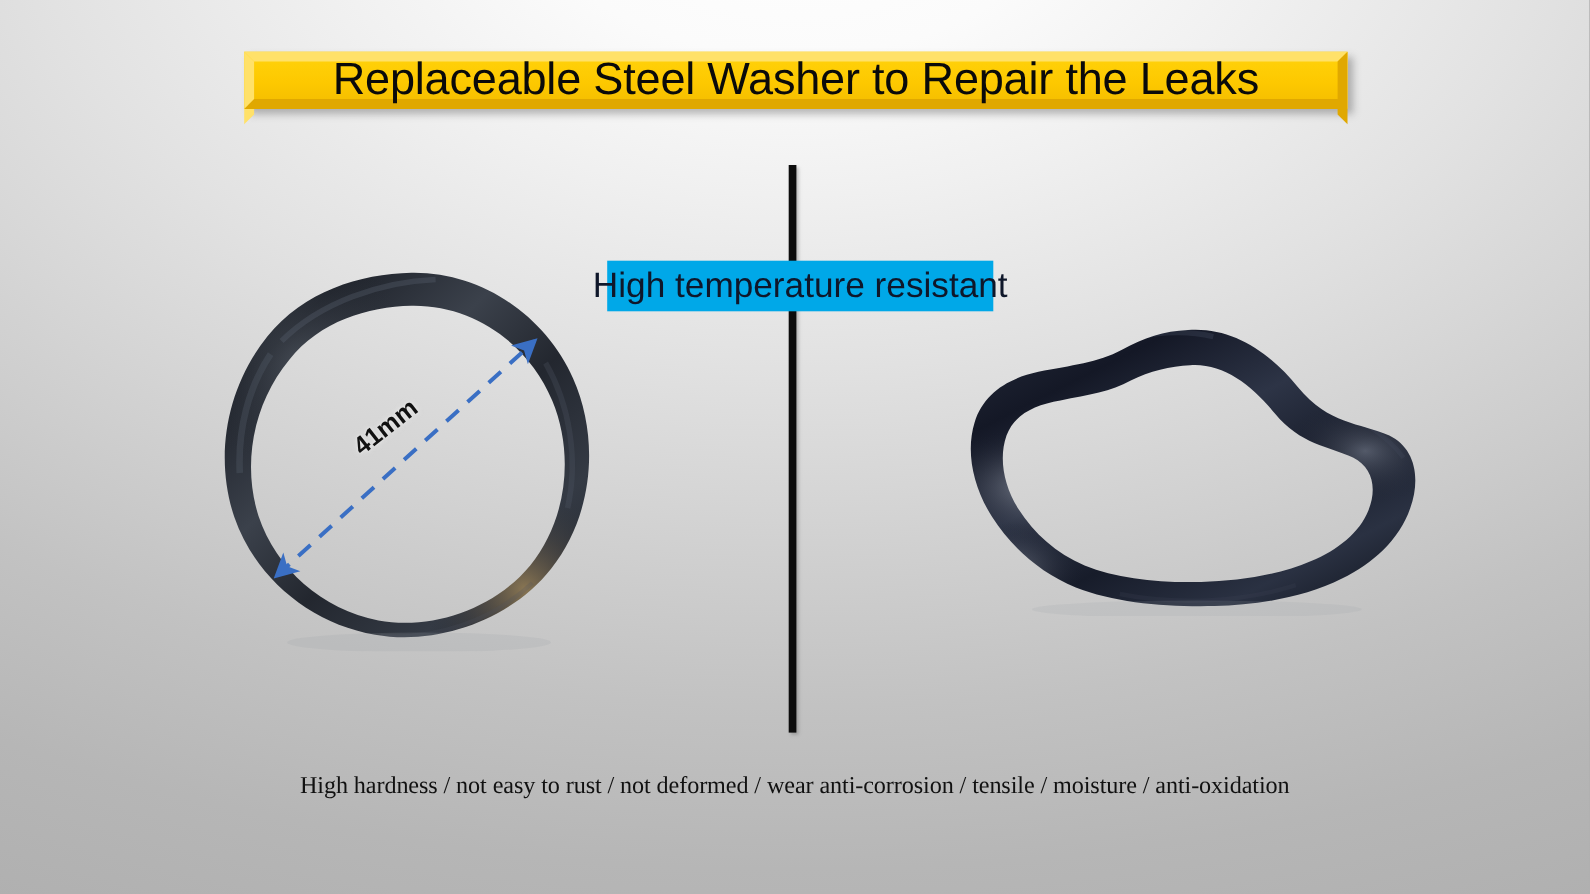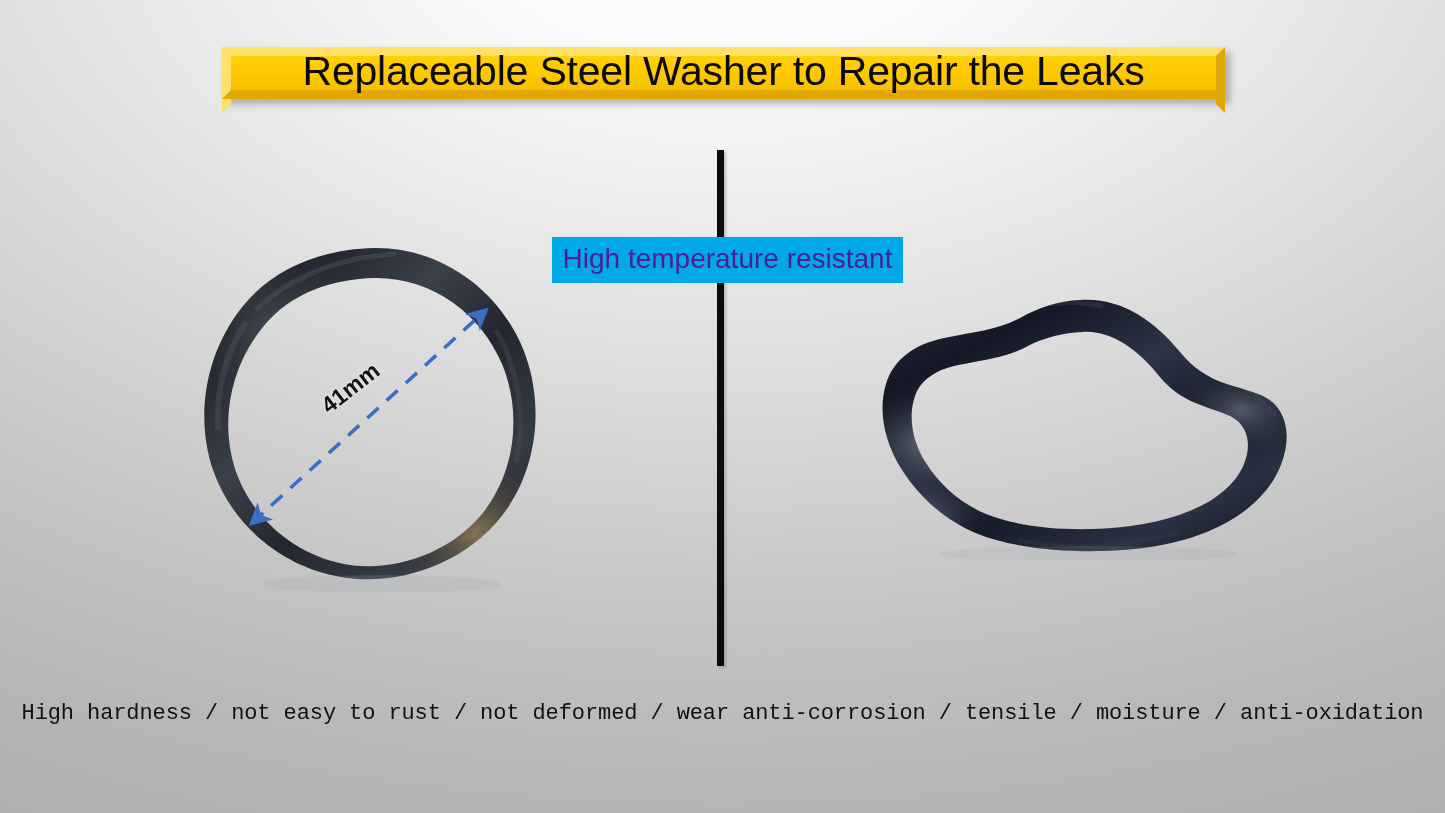--- a/index.html
+++ b/index.html
@@ -112,22 +112,22 @@
     left: 552px;
     top: 237px;
     width: 351px;
     height: 46px;
     background: #00a8E8;
     display: flex;
     align-items: center;
     justify-content: center;
   }
   #temp-label-text {
-    font-size: 28px;
-    color: #4c1d95;
+    font-size: 32px;
+    color: #0f172a;
     line-height: 1;
     white-space: nowrap;
     padding-bottom: 2px;
   }
 
   
   .washer-figure {
     position: absolute;
   }
   #washer-round-figure {
@@ -179,21 +179,21 @@
   
   #features-text {
     position: absolute;
     left: 0;
     right: 0;
     top: 701px;
     text-align: center;
     font-size: 22px;
     color: #111111;
     white-space: nowrap;
-    font-family: Liberation Mono, monospace;
+    font-family: Liberation Serif, serif;
     letter-spacing: -0.1px;
   }
 </style>
 </head>
 <body>
 
 <div id="slide">
 
   <div id="title-banner">
     <span class="bevel-top"></span>

